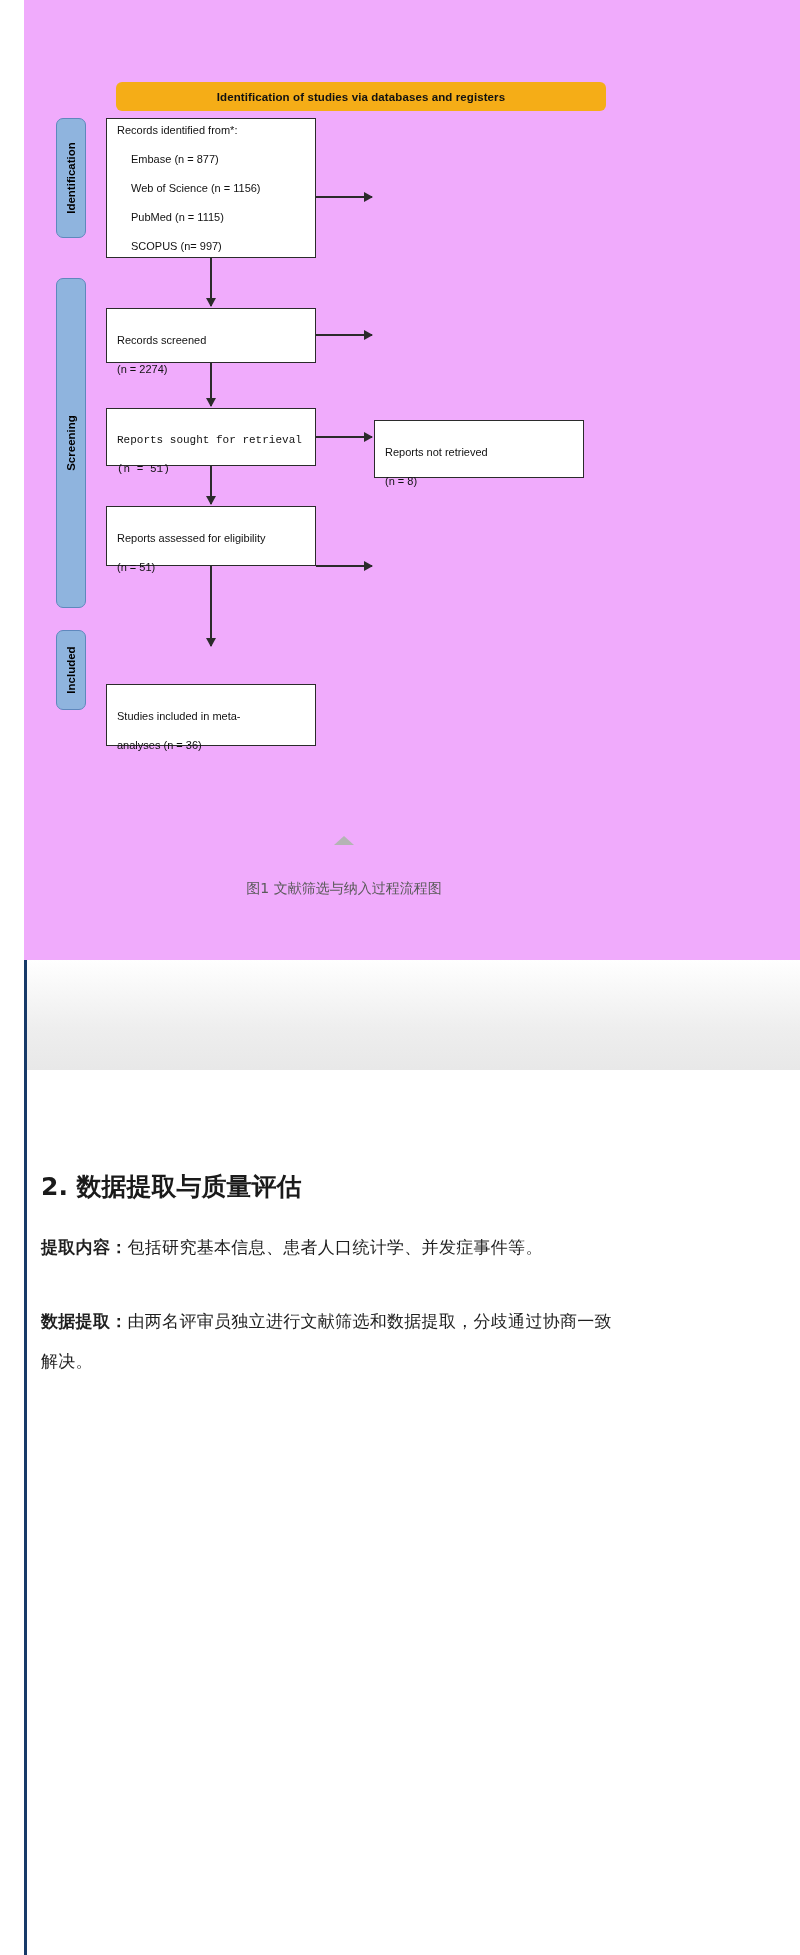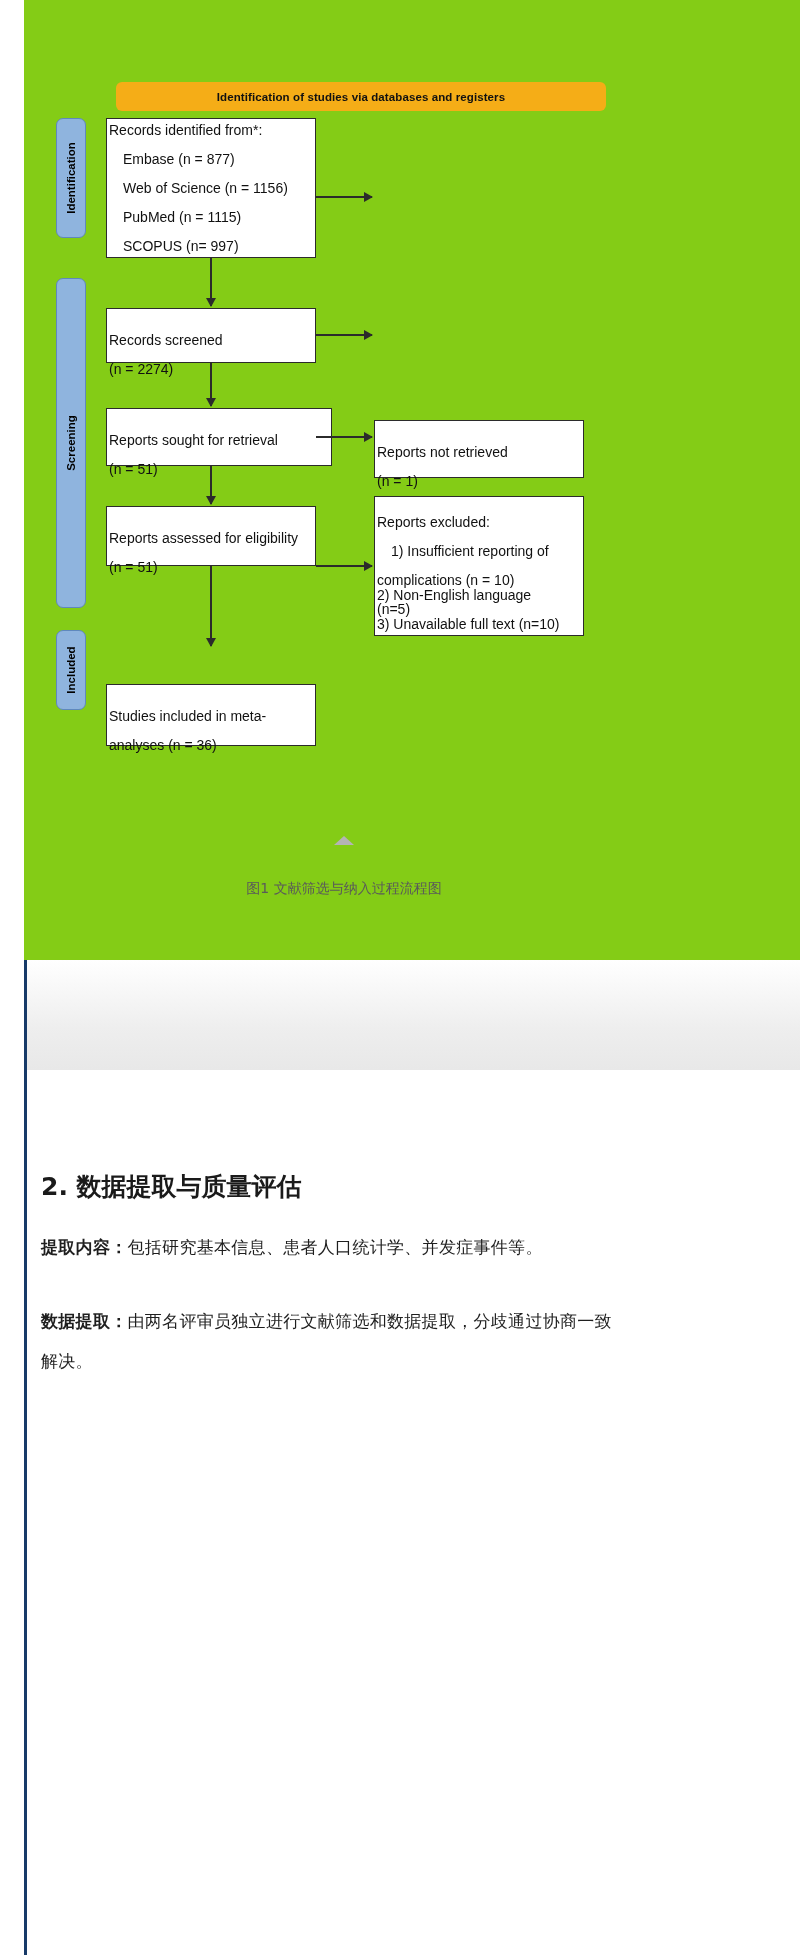--- a/index.html
+++ b/index.html
@@ -5,21 +5,21 @@
   * { box-sizing: border-box; margin: 0; padding: 0; }
   html, body { background: #ffffff; }
   body {
     width: 800px; height: 1955px; position: relative;
     font-family: "Liberation Sans", sans-serif;
     overflow: hidden;
   }
   .left-rail { position: absolute; left: 24px; top: 0; width: 3px; height: 1955px; background: #173a68; }
 
   
-  .figure-wrap { position: absolute; left: 24px; top: 0; width: 776px; height: 960px; background:#84cc16; }
+  .figure-wrap { position: absolute; left: 24px; top: 0; width: 776px; height: 960px; background:#f0abfc; }
 
   .prisma { position: absolute; left: 20px; top: 60px; width: 580px; height: 700px; }
 
   .banner {
     position: absolute; left: 72px; top: 22px; width: 490px; height: 29px;
     background: #f5ad17; border-radius: 6px;
     display: flex; align-items: center; justify-content: center;
     font-size: 11.5px; font-weight: bold; color: #111; letter-spacing: .1px;
   }
 
@@ -31,31 +31,31 @@
     position: absolute; left: 50%; top: 50%;
     transform: translate(-50%,-50%) rotate(-90deg);
     white-space: nowrap; font-size: 11.5px; font-weight: bold; color: #000;
   }
   #stage-identification { left: 12px; top: 58px; height: 120px; }
   #stage-screening      { left: 12px; top: 218px; height: 330px; }
   #stage-included       { left: 12px; top: 570px; height: 80px; }
 
   .pbox {
     position: absolute; background: #fff; border: 1.6px solid #2b2b2b;
-    padding: 9px 2px; font-size: 14px; line-height: 14.5px; color: #111;
+    padding: 9px 10px; font-size: 11px; line-height: 14.5px; color: #111;
     white-space: pre-line;
   }
   .pbox.center-v { display: flex; align-items: center; }
 
   #box-identified     { left: 62px;  top: 58px;  width: 210px; height: 140px; }
   #box-identified .inner { align-self: center; }
   #box-removed        { left: 330px; top: 58px;  width: 210px; height: 140px; }
   #box-screened       { left: 62px;  top: 248px; width: 210px; height: 55px; }
   #box-excluded       { left: 330px; top: 248px; width: 210px; height: 55px; }
-  #box-sought         { left: 62px;  top: 348px; width: 226px; height: 58px; }
+  #box-sought         { left: 62px;  top: 348px; width: 210px; height: 58px; font-family: Liberation Mono, monospace; }
   #box-notretrieved   { left: 330px; top: 348px; width: 210px; height: 58px; margin-top: 12px; }
   #box-assessed       { left: 62px;  top: 446px; width: 210px; height: 60px; }
   #box-repexcluded    { left: 330px; top: 436px; width: 210px; height: 140px; }
   #box-included       { left: 62px;  top: 588px; width: 210px; height: 62px; margin-top: 36px; }
 
   .ital { font-style: italic; }
   .ind1 { display:block; padding-left: 14px; }
 
   
   .arrow-h { position: absolute; height: 1.6px; background: #2b2b2b; }
@@ -151,38 +151,28 @@
     </div>
 
 
     <div class="pbox" id="box-sought">
       <div>Reports sought for retrieval</div>
       <div>(n = 51)</div>
     </div>
 
     <div class="pbox" id="box-notretrieved">
       <div>Reports not retrieved</div>
-      <div>(n = 1)</div>
+      <div>(n = 8)</div>
     </div>
 
     <div class="pbox" id="box-assessed">
       <div>Reports assessed for eligibility</div>
       <div>(n = 51)</div>
     </div>
 
-    <div class="pbox center-v" id="box-repexcluded">
-      <div class="inner">
-        <div>Reports excluded:</div>
-        <span class="ind1">1) Insufficient reporting of</span>
-        <span>complications (n = 10)</span>
-        <span>2) Non-English language</span>
-        <span>(n=5)</span>
-        <span>3) Unavailable full text (n=10)</span>
-      </div>
-    </div>
 
     <div class="pbox" id="box-included">
       <div>Studies included in meta-</div>
       <div>analyses (n = 36)</div>
     </div>
 
     <div class="arrow-h" id="arr-ident-removed"></div>
     <div class="arrow-h" id="arr-screen-excl"></div>
     <div class="arrow-h" id="arr-sought-notret"></div>
     <div class="arrow-h" id="arr-assess-excl"></div>

